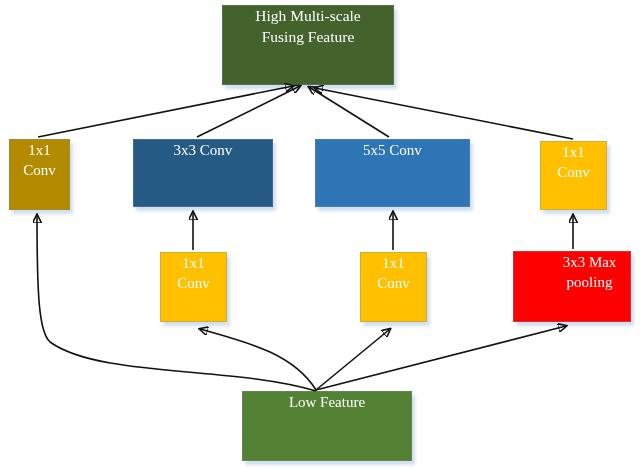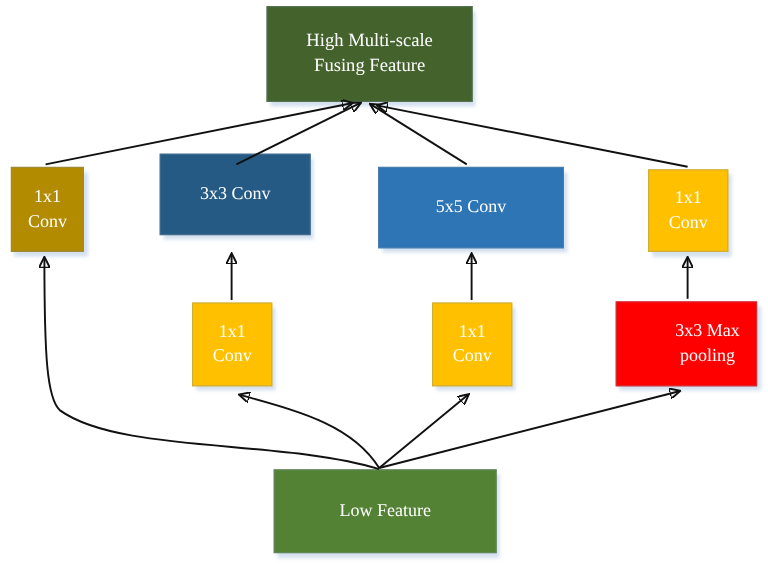--- a/index.html
+++ b/index.html
@@ -5,39 +5,39 @@
   html,body{margin:0;padding:0;background:#fff;}
   .canvas{
     position:relative;
     width:640px;height:470px;
     background:#ffffff;
     font-family:"Liberation Serif","DejaVu Serif",serif;
     overflow:hidden;
   }
   .node{
     position:absolute;
-    display:flex;align-items:center;justify-content:center;
+    display:flex;align-items:flex-start;justify-content:center;
     text-align:center;
     color:#ffffff;
     font-size:15px;
     line-height:1.35;
     border:1px solid rgba(120,140,160,0.35);
     box-shadow:3px 4px 3px rgba(173,196,224,0.55);
     box-sizing:border-box;
   }
   .lbl{white-space:pre-line;}
   .n-fusing{left:222px;top:5px;width:172px;height:80px;font-size:15.5px;}
   .n-conv1x1-left{left:9px;top:139px;width:61px;height:71px;}
-  .n-conv3x3{left:133px;top:128px;width:126px;height:68px;}
+  .n-conv3x3{left:133px;top:139px;width:140px;height:68px;}
   .n-conv5x5{left:315px;top:139px;width:155px;height:68px;}
   .n-conv1x1-right{left:540px;top:141px;width:67px;height:69px;}
   .n-conv1x1-mid-left{left:160px;top:252px;width:67px;height:70px;}
   .n-conv1x1-mid-right{left:360px;top:252px;width:67px;height:70px;}
   .n-maxpool{left:513px;top:251px;width:118px;height:71px;}
-  .n-low{left:228px;top:391px;width:186px;height:70px;}
+  .n-low{left:242px;top:391px;width:170px;height:70px;}
   svg.wires{
     position:absolute;left:0;top:0;width:640px;height:470px;
     pointer-events:none;
   }
   svg.wires path{fill:none;stroke:#111;stroke-width:1.6px;}
 </style>
 </head>
 <body>
 
 <div class="canvas">

